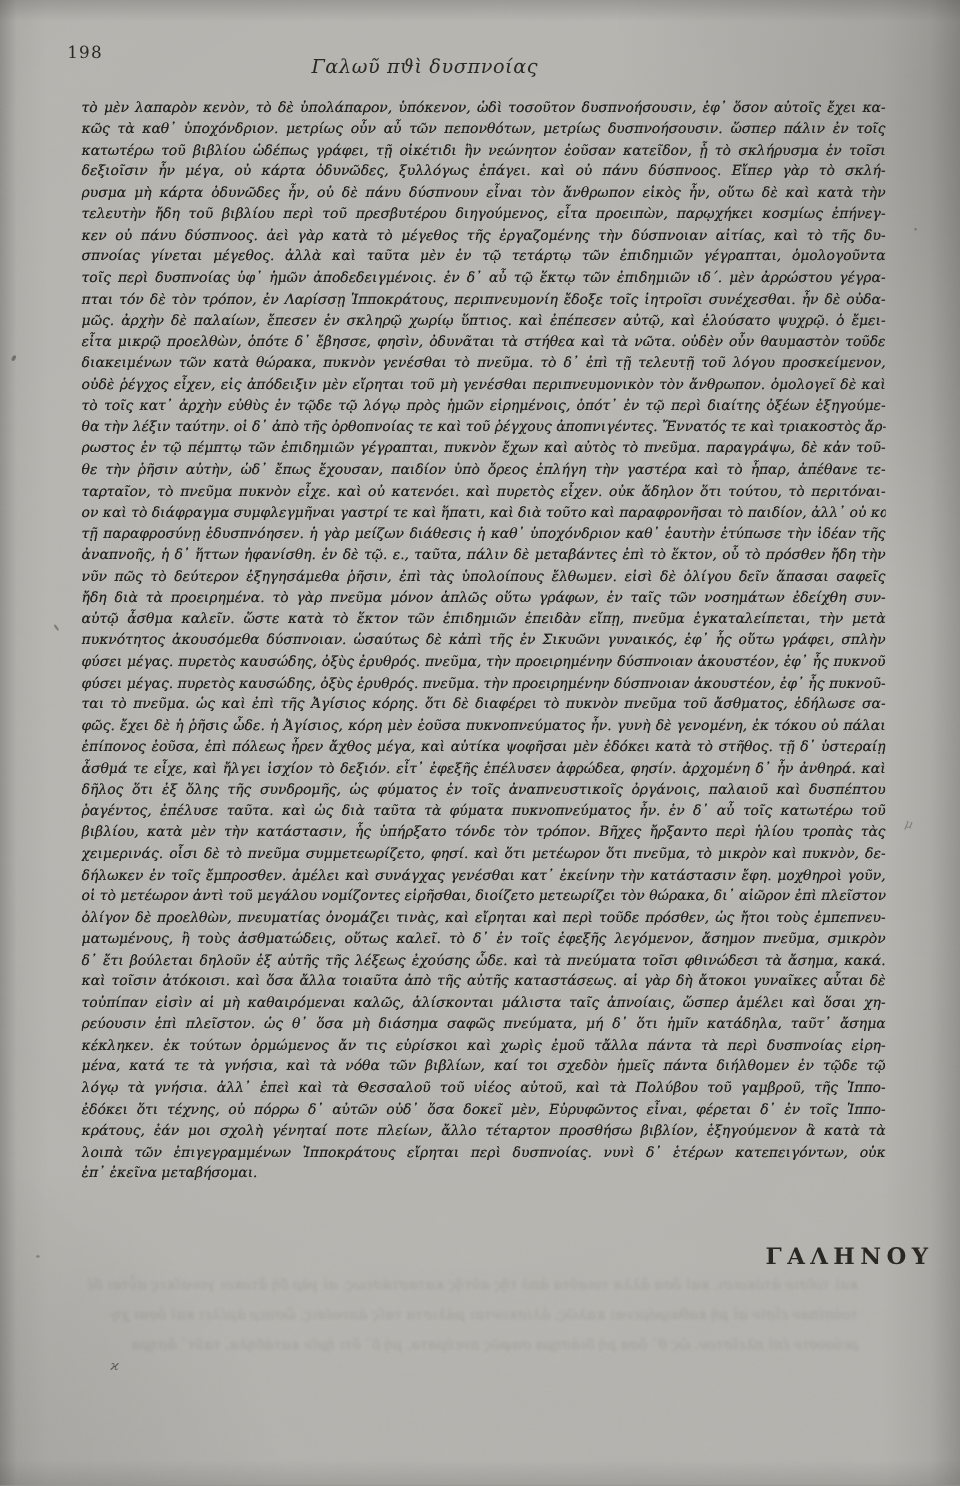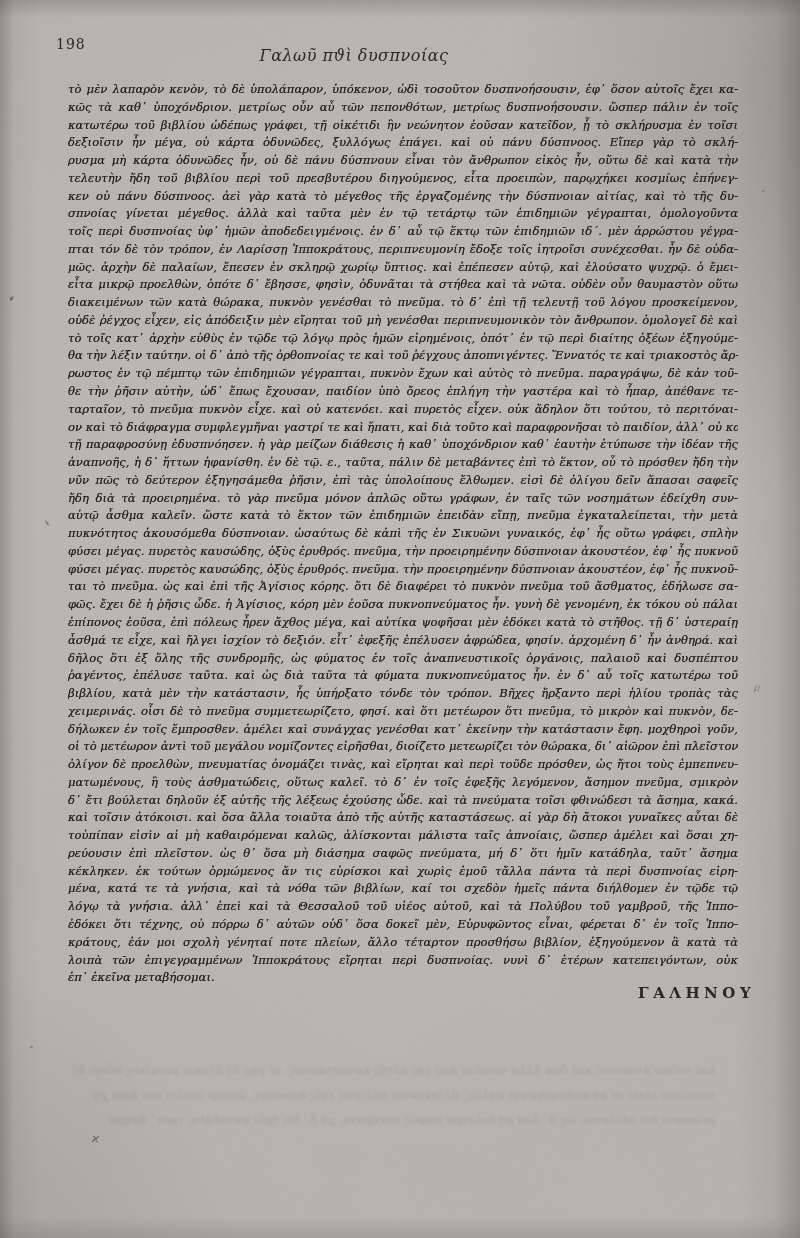--- a/index.html
+++ b/index.html
@@ -39,22 +39,22 @@
     position:relative;
     height:17.78px;line-height:17.78px;
     font-style:italic;font-size:11.6px;
     text-align:justify;text-align-last:justify;
     overflow:hidden;white-space:nowrap;
     color:#221f1b;
     text-shadow:0 0 .5px rgba(20,18,15,.65);
   }
   .line.short{text-align-last:left;}
   .catchword{
-    position:absolute;left:638px;top:984px;
-    font-size:15px;font-weight:bold;letter-spacing:4.5px;color:#2b2723;
+    position:absolute;left:638px;top:1036px;
+    font-size:19px;font-weight:bold;letter-spacing:4.5px;color:#2b2723;
   }
   .bleed{
     position:absolute;left:55px;top:1058px;width:660px;
     transform:scaleX(-1);
     filter:blur(1.3px);
     opacity:.17;color:#4a4742;
     font-style:italic;font-size:11.5px;line-height:25px;
     pointer-events:none;
   }
   .bleed div{white-space:nowrap;overflow:hidden;}
@@ -102,21 +102,21 @@
       <div class="line"><span>κῶς τὰ καθ᾽ ὑποχόνδριον. μετρίως οὖν αὖ τῶν πεπονθότων, μετρίως δυσπνοήσουσιν. ὥσπερ πάλιν ἐν τοῖς</span></div>
       <div class="line"><span>κατωτέρω τοῦ βιβλίου ὡδέπως γράφει, τῇ οἰκέτιδι ἣν νεώνητον ἐοῦσαν κατεῖδον, ᾗ τὸ σκλήρυσμα ἐν τοῖσι</span></div>
       <div class="line"><span>δεξιοῖσιν ἦν μέγα, οὐ κάρτα ὀδυνῶδες, ξυλλόγως ἐπάγει. καὶ οὐ πάνυ δύσπνοος. Εἴπερ γὰρ τὸ σκλή-</span></div>
       <div class="line"><span>ρυσμα μὴ κάρτα ὀδυνῶδες ἦν, οὐ δὲ πάνυ δύσπνουν εἶναι τὸν ἄνθρωπον εἰκὸς ἦν, οὕτω δὲ καὶ κατὰ τὴν</span></div>
       <div class="line"><span>τελευτὴν ἤδη τοῦ βιβλίου περὶ τοῦ πρεσβυτέρου διηγούμενος, εἶτα προειπὼν, παρῳχήκει κοσμίως ἐπήνεγ-</span></div>
       <div class="line"><span>κεν οὐ πάνυ δύσπνοος. ἀεὶ γὰρ κατὰ τὸ μέγεθος τῆς ἐργαζομένης τὴν δύσπνοιαν αἰτίας, καὶ τὸ τῆς δυ-</span></div>
       <div class="line"><span>σπνοίας γίνεται μέγεθος. ἀλλὰ καὶ ταῦτα μὲν ἐν τῷ τετάρτῳ τῶν ἐπιδημιῶν γέγραπται, ὁμολογοῦντα</span></div>
       <div class="line"><span>τοῖς περὶ δυσπνοίας ὑφ᾽ ἡμῶν ἀποδεδειγμένοις. ἐν δ᾽ αὖ τῷ ἕκτῳ τῶν ἐπιδημιῶν ιδ΄. μὲν ἀρρώστου γέγρα-</span></div>
       <div class="line"><span>πται τόν δὲ τὸν τρόπον, ἐν Λαρίσσῃ Ἱπποκράτους, περιπνευμονίη ἔδοξε τοῖς ἰητροῖσι συνέχεσθαι. ἦν δὲ οὐδα-</span></div>
       <div class="line"><span>μῶς. ἀρχὴν δὲ παλαίων, ἔπεσεν ἐν σκληρῷ χωρίῳ ὕπτιος. καὶ ἐπέπεσεν αὐτῷ, καὶ ἐλούσατο ψυχρῷ. ὁ ἔμει-</span></div>
-      <div class="line"><span>εἶτα μικρῷ προελθὼν, ὁπότε δ᾽ ἔβησσε, φησὶν, ὀδυνᾶται τὰ στήθεα καὶ τὰ νῶτα. οὐδὲν οὖν θαυμαστὸν οὕτω</span></div>
+      <div class="line"><span>εἶτα μικρῷ προελθὼν, ὁπότε δ᾽ ἔβησσε, φησὶν, ὀδυνᾶται τὰ στήθεα καὶ τὰ νῶτα. οὐδὲν οὖν θαυμαστὸν τοῦδε</span></div>
       <div class="line"><span>διακειμένων τῶν κατὰ θώρακα, πυκνὸν γενέσθαι τὸ πνεῦμα. τὸ δ᾽ ἐπὶ τῇ τελευτῇ τοῦ λόγου προσκείμενον,</span></div>
       <div class="line"><span>οὐδὲ ῥέγχος εἶχεν, εἰς ἀπόδειξιν μὲν εἴρηται τοῦ μὴ γενέσθαι περιπνευμονικὸν τὸν ἄνθρωπον. ὁμολογεῖ δὲ καὶ</span></div>
       <div class="line"><span>τὸ τοῖς κατ᾽ ἀρχὴν εὐθὺς ἐν τῷδε τῷ λόγῳ πρὸς ἡμῶν εἰρημένοις, ὁπότ᾽ ἐν τῷ περὶ διαίτης ὀξέων ἐξηγούμε-</span></div>
       <div class="line"><span>θα τὴν λέξιν ταύτην. οἱ δ᾽ ἀπὸ τῆς ὀρθοπνοίας τε καὶ τοῦ ῥέγχους ἀποπνιγέντες. Ἔννατός τε καὶ τριακοστὸς ἄρ-</span></div>
       <div class="line"><span>ρωστος ἐν τῷ πέμπτῳ τῶν ἐπιδημιῶν γέγραπται, πυκνὸν ἔχων καὶ αὐτὸς τὸ πνεῦμα. παραγράψω, δὲ κἀν τοῦ-</span></div>
       <div class="line"><span>θε τὴν ῥῆσιν αὐτὴν, ὡδ᾽ ἔπως ἔχουσαν, παιδίον ὑπὸ ὄρεος ἐπλήγη τὴν γαστέρα καὶ τὸ ἧπαρ, ἀπέθανε τε-</span></div>
       <div class="line"><span>ταρταῖον, τὸ πνεῦμα πυκνὸν εἶχε. καὶ οὐ κατενόει. καὶ πυρετὸς εἶχεν. οὐκ ἄδηλον ὅτι τούτου, τὸ περιτόναι-</span></div>
       <div class="line"><span>ον καὶ τὸ διάφραγμα συμφλεγμῆναι γαστρί τε καὶ ἥπατι, καὶ διὰ τοῦτο καὶ παραφρονῆσαι τὸ παιδίον, ἀλλ᾽ οὐ καὶ</span></div>
       <div class="line"><span>τῇ παραφροσύνῃ ἐδυσπνόησεν. ἡ γὰρ μείζων διάθεσις ἡ καθ᾽ ὑποχόνδριον καθ᾽ ἑαυτὴν ἐτύπωσε τὴν ἰδέαν τῆς</span></div>
       <div class="line"><span>ἀναπνοῆς, ἡ δ᾽ ἥττων ἠφανίσθη. ἐν δὲ τῷ. ε., ταῦτα, πάλιν δὲ μεταβάντες ἐπὶ τὸ ἕκτον, οὗ τὸ πρόσθεν ἤδη τὴν</span></div>

